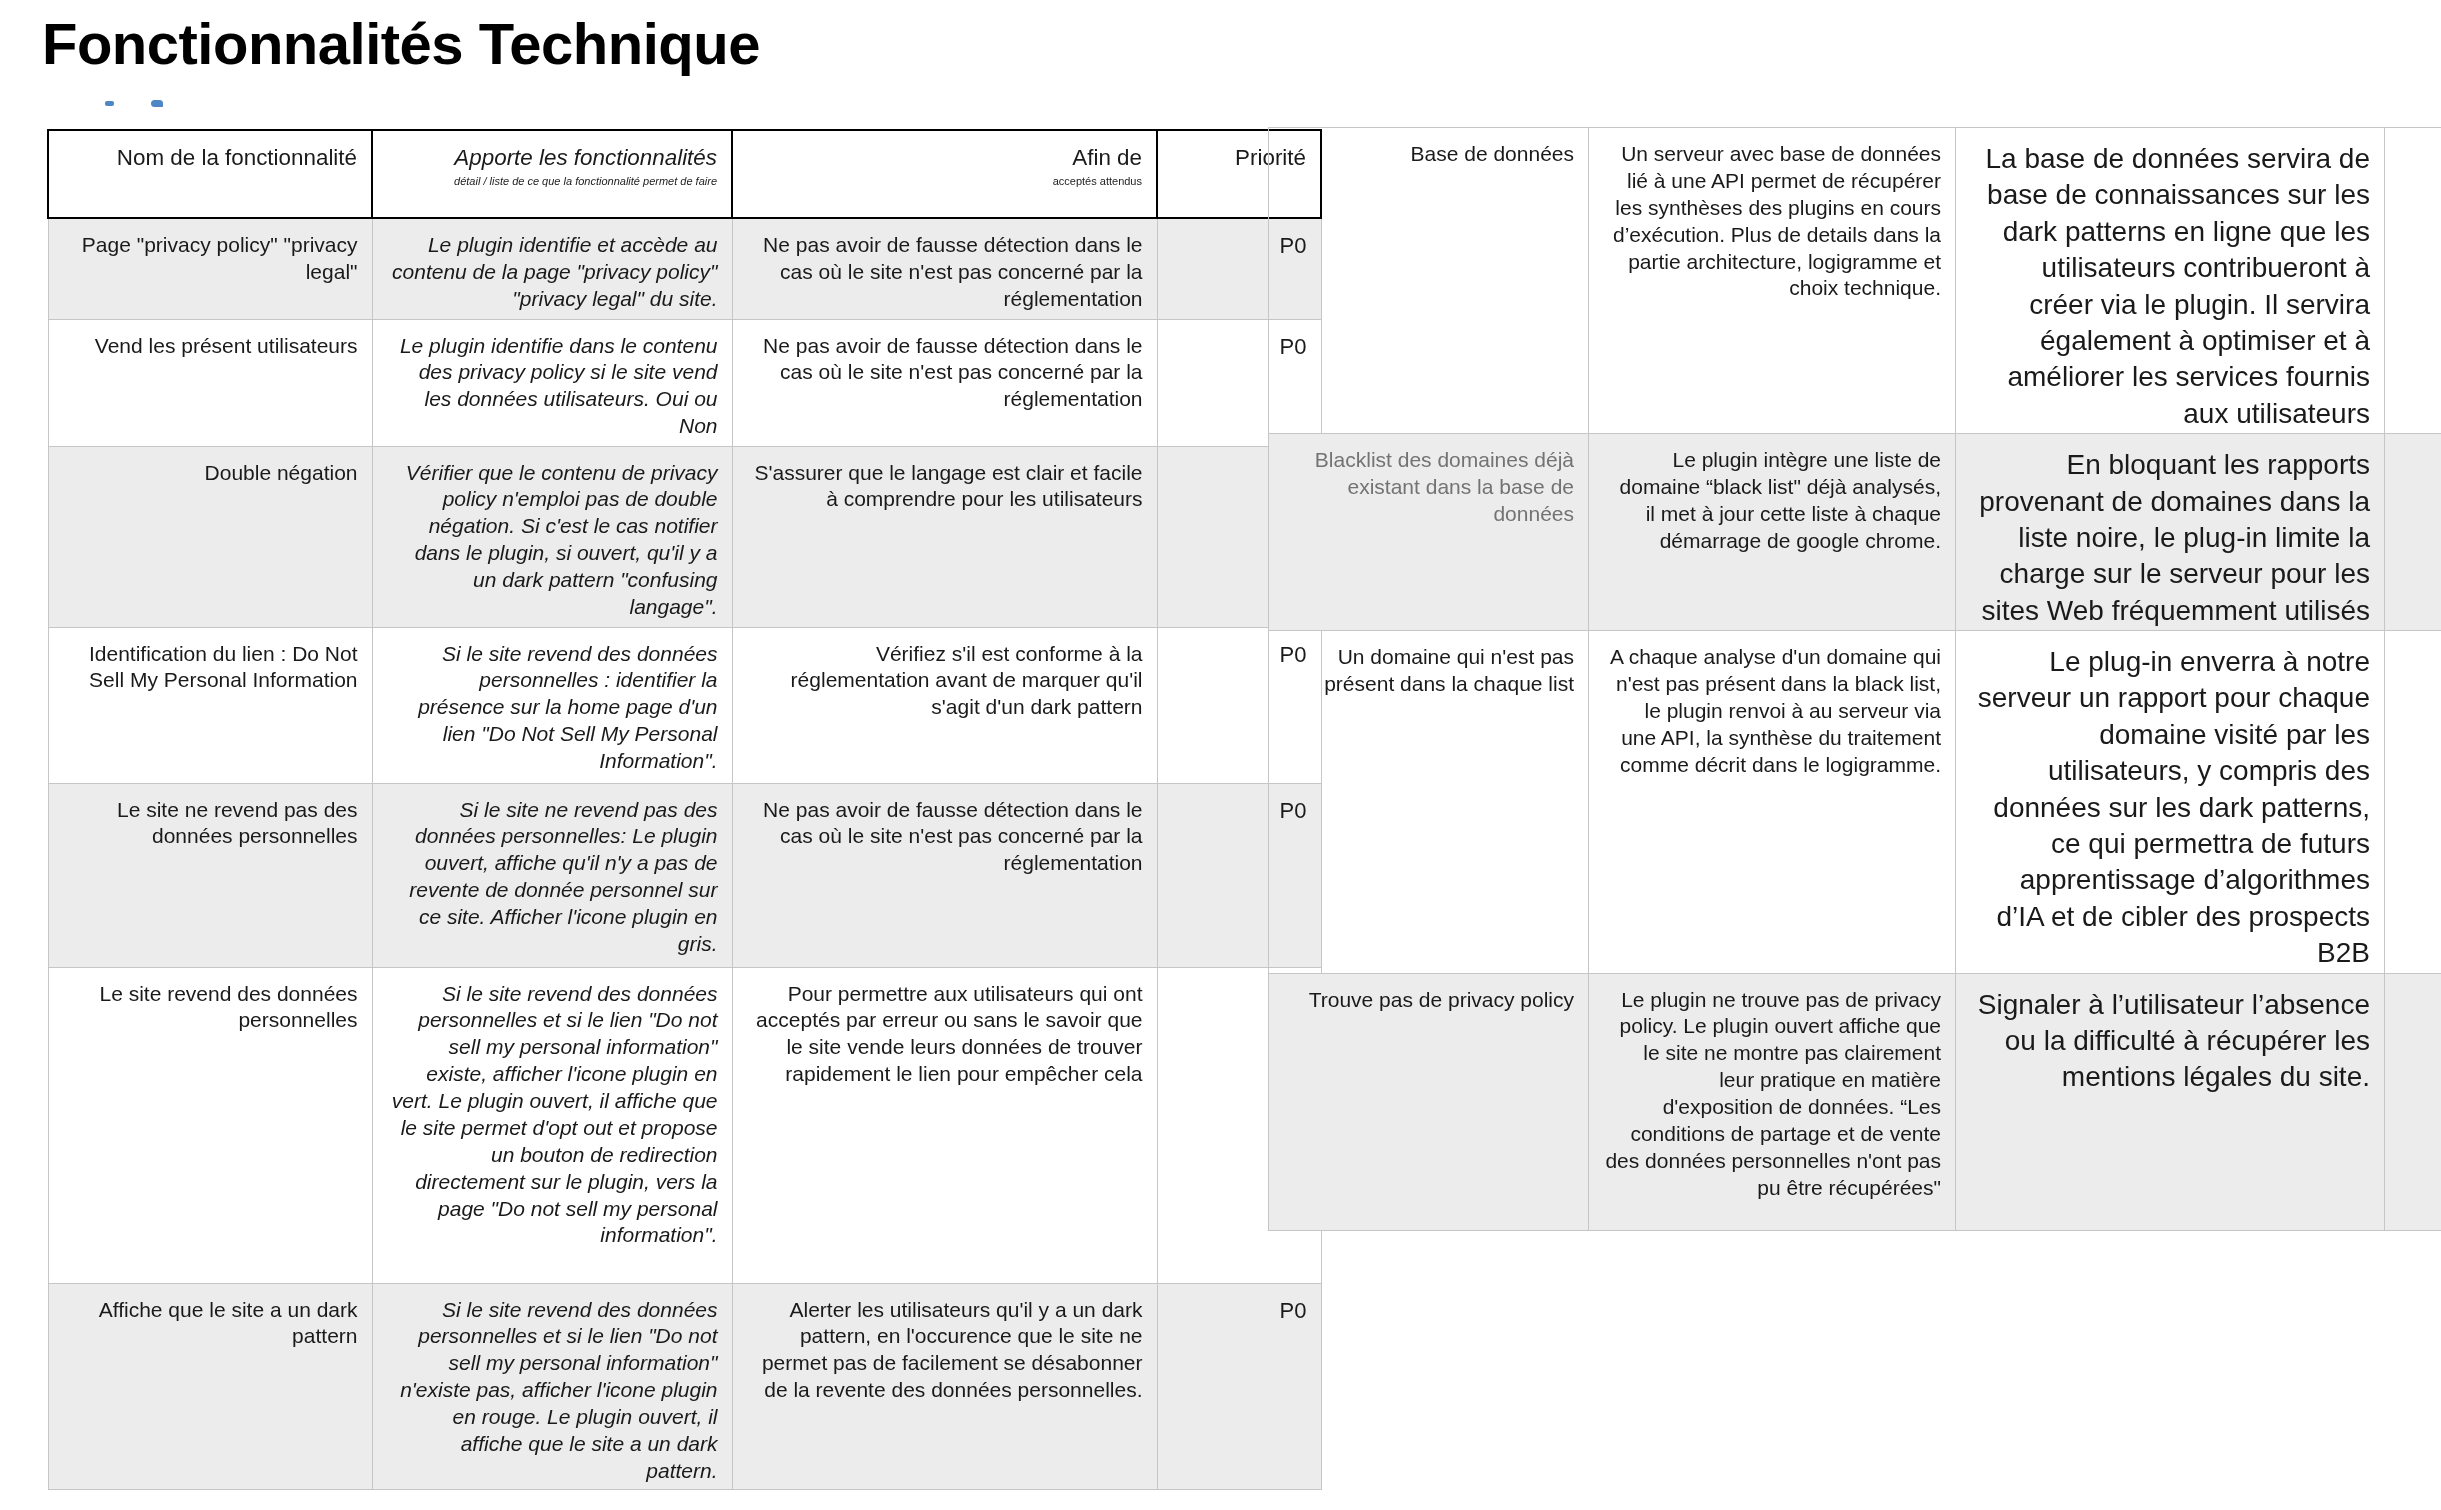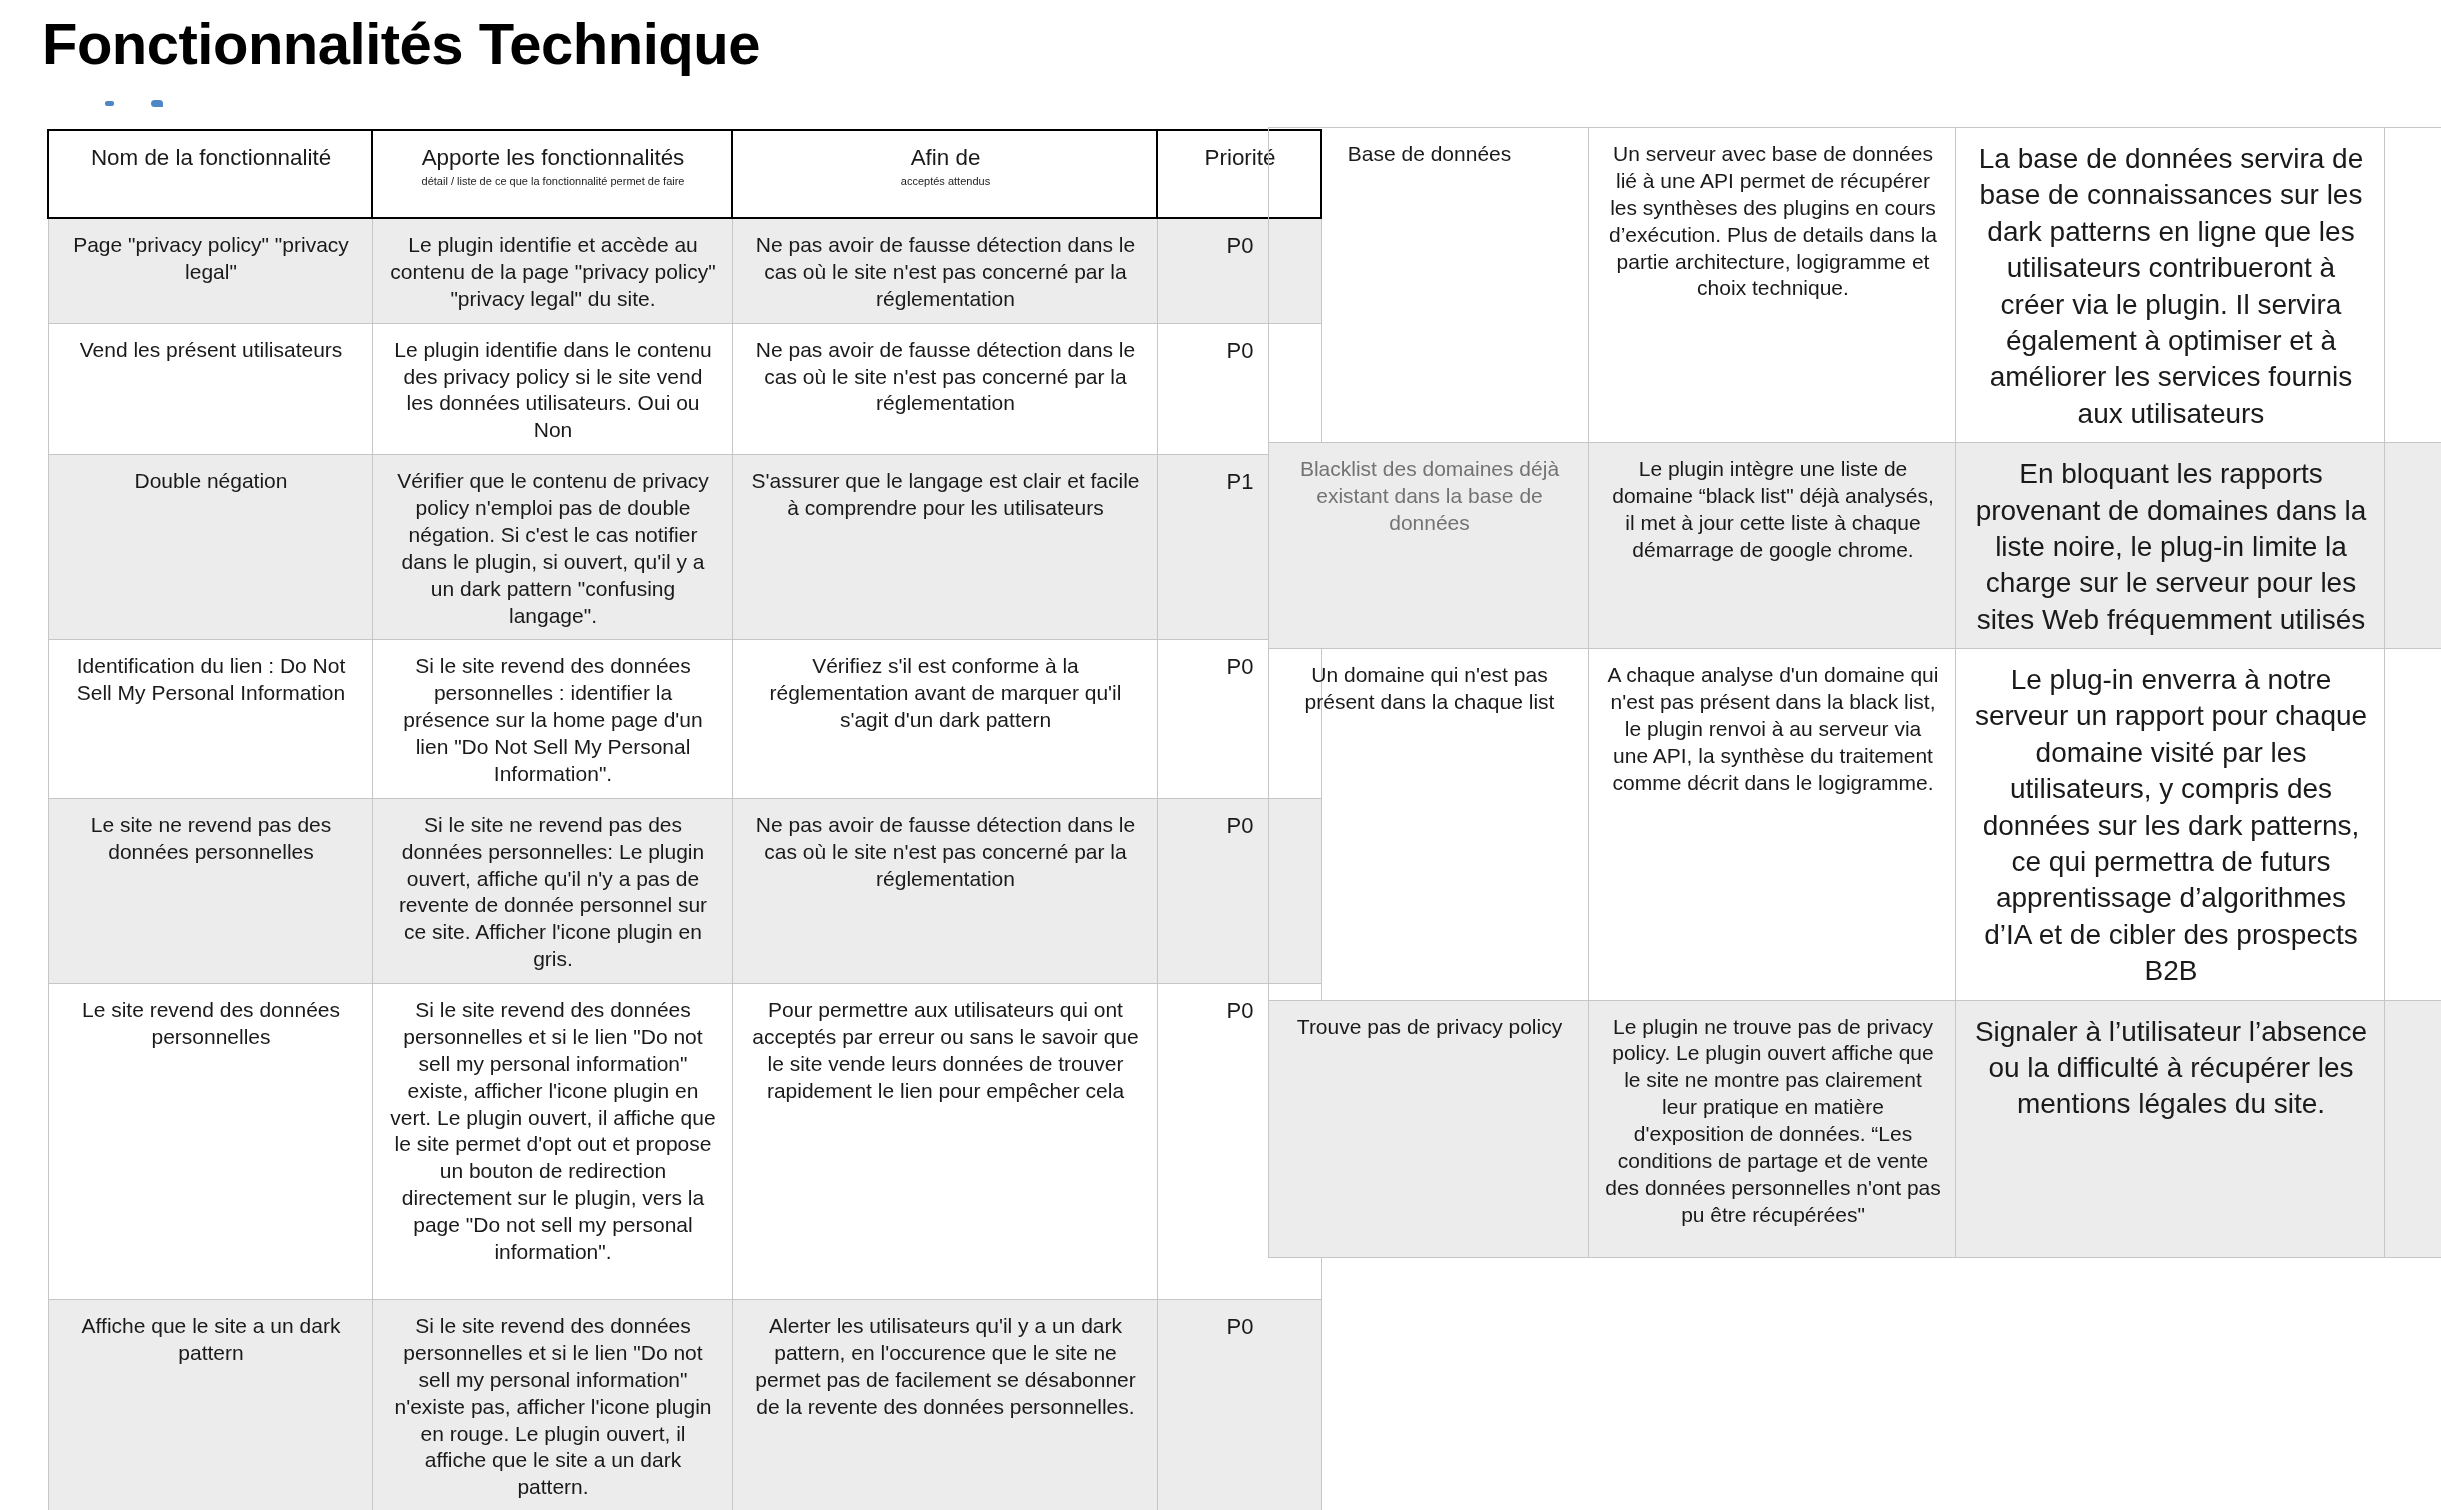--- a/index.html
+++ b/index.html
@@ -13,32 +13,32 @@
   }
   .anno-marks{position:absolute;left:93px;top:100px;width:70px;height:10px;}
   .anno-mark{position:absolute;background:#4f86c6;border-radius:2px;display:block;}
   .anno-mark.m1{left:0;top:1px;width:9px;height:5px;}
   .anno-mark.m2{left:46px;top:0;width:12px;height:7px;border-radius:4px 4px 1px 4px;}
 
   table{position:absolute;border-collapse:collapse;table-layout:fixed;}
   .tbl-left{left:35px;top:129px;width:1145px;}
   .tbl-right{left:1256px;top:127px;width:1152px;}
 
-  td,th{vertical-align:top;text-align:center;padding:13px 14px 10px 16px;
+  td,th{vertical-align:top;text-align:right;padding:13px 14px 1px 16px;
         font-size:21px;line-height:1.28;font-weight:400;border:1px solid #c6c6c6;
         overflow:hidden;}
   tr.shaded td{background:#ececec;}
 
   
   .tbl-left th{border:2.5px solid #000;background:#fff;}
   .hdr-label{font-size:22.4px;display:block;}
   .hdr-sub{font-size:11px;display:block;margin-top:2px;line-height:1.2;color:#222;}
 
   
-  .tbl-left  .w-name{width:292px;} .tbl-left  .w-detail{width:328px;}
+  .tbl-left  .w-name{width:292px;} .tbl-left  .w-detail{width:328px;font-style:italic;}
   .tbl-left  .w-benefit{width:393px;} .tbl-left  .w-prio{width:132px;}
   .tbl-right .w-name{width:289px;} .tbl-right .w-detail{width:336px;}
   .tbl-right .w-benefit{width:398px;} .tbl-right .w-prio{width:129px;}
 
   .tbl-right td.col-benefit{font-size:28px;line-height:1.3;}
   td.col-priority{font-size:22px;}
   td.muted{color:#737373;}
 
   
   .tbl-left tr.hdr{height:88px;}

